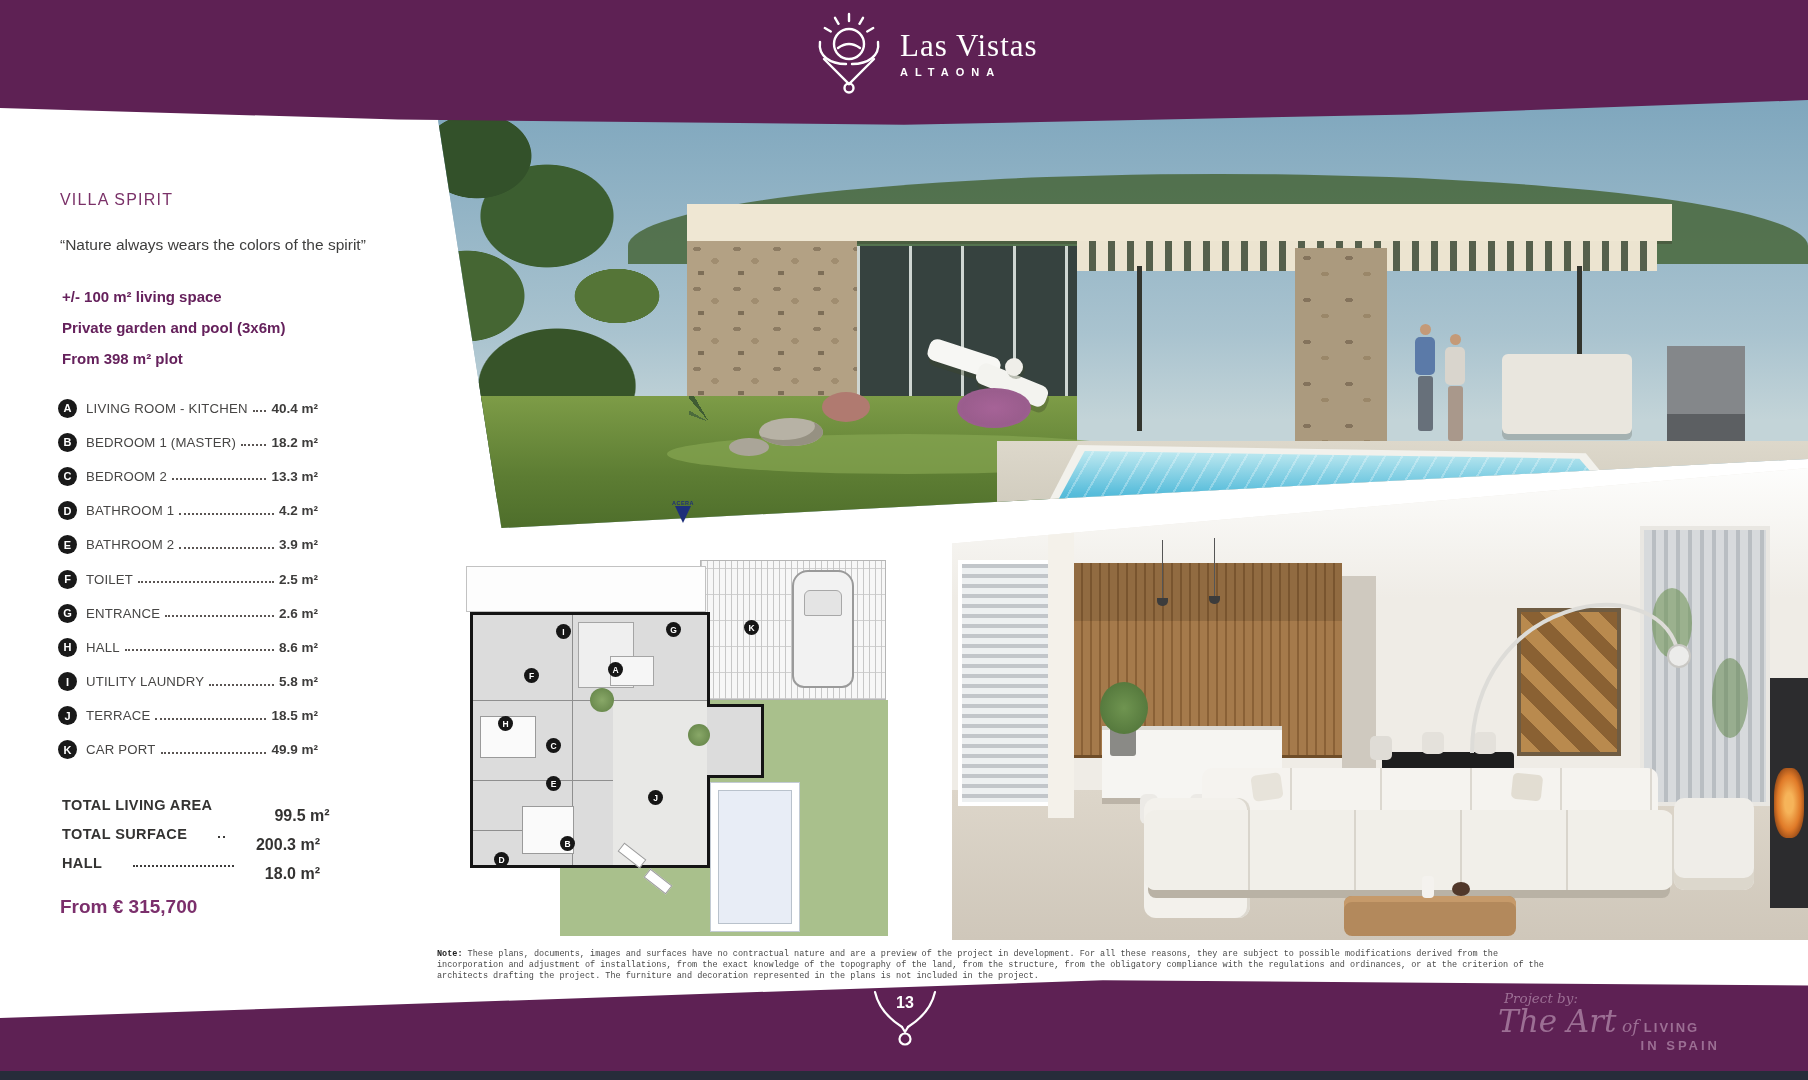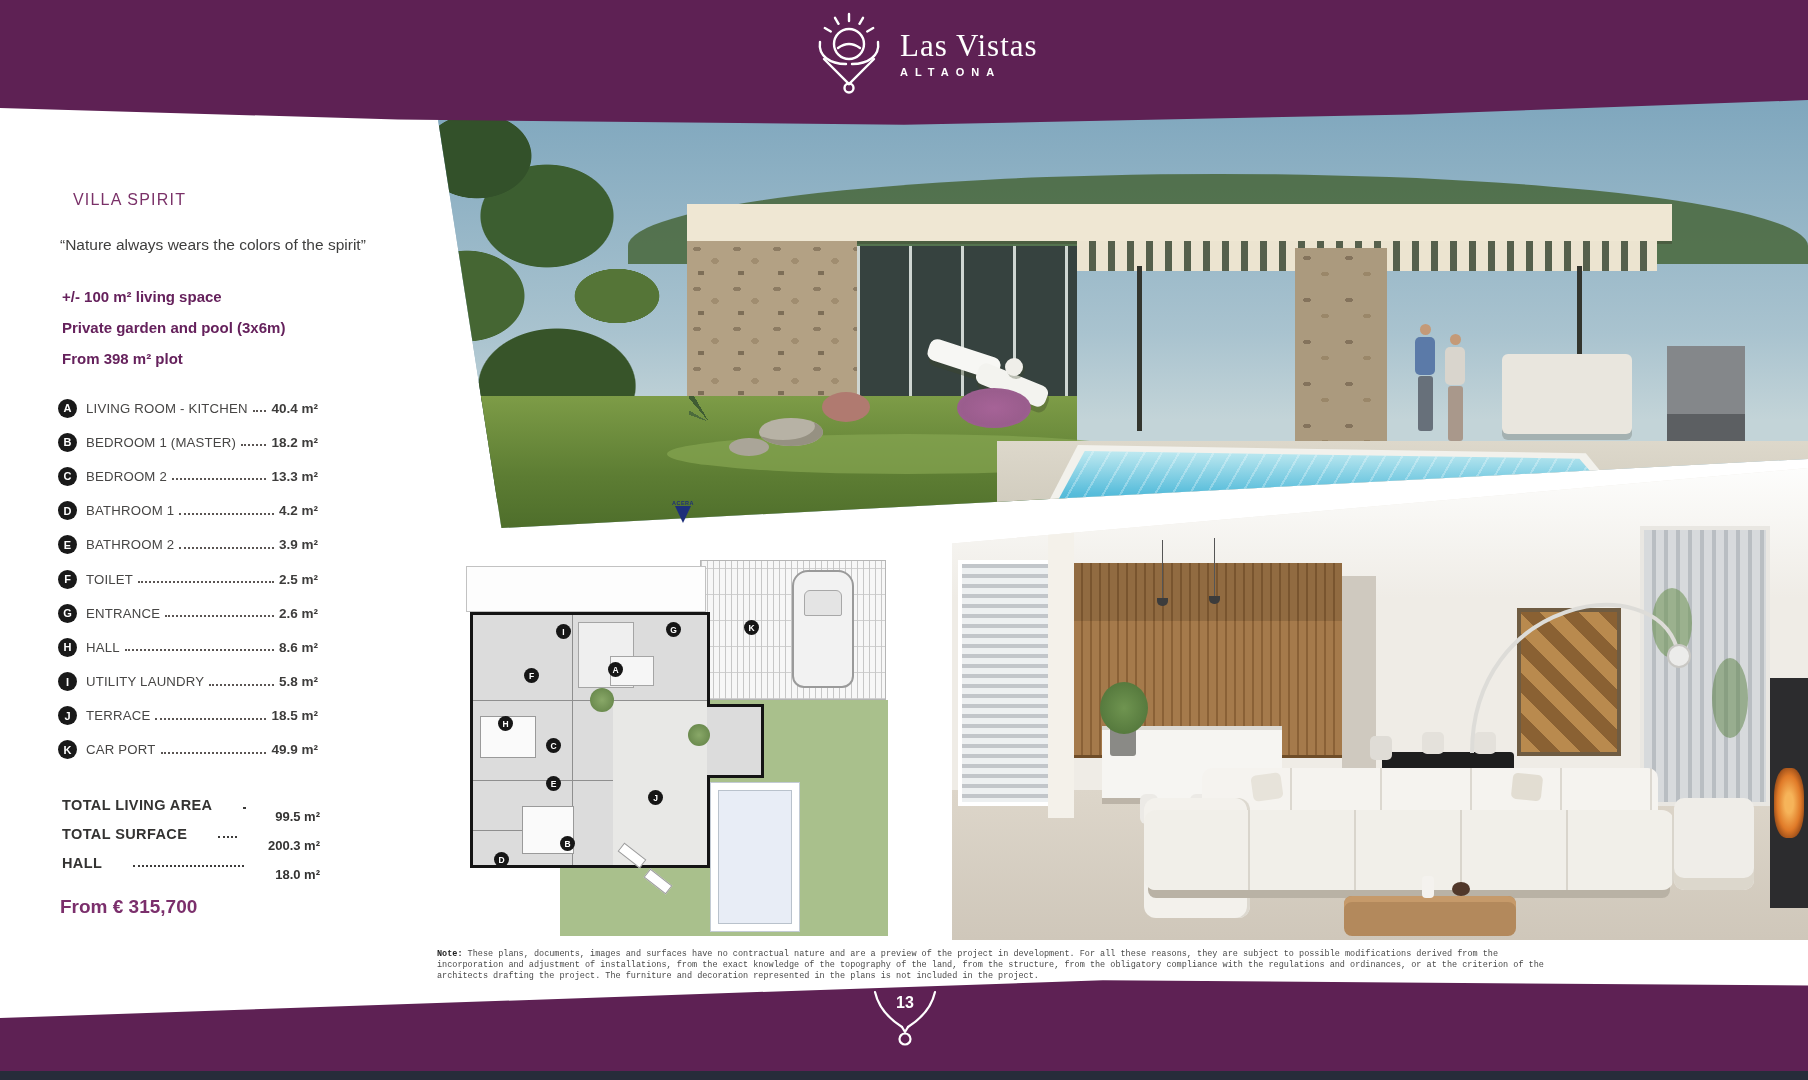--- a/index.html
+++ b/index.html
@@ -12,35 +12,35 @@
   .band-bottom{position:absolute;left:0;top:975px;width:1808px;height:105px;background:#5e2154;z-index:6;
             clip-path:polygon(0 41%,61% 5%,100% 10%,100% 100%,0 100%);}
   .navy-strip{position:absolute;left:0;top:1071px;width:1808px;height:9px;background:#272c3a;z-index:7;}
 
   
   .logo{position:absolute;left:812px;top:12px;display:flex;align-items:center;gap:14px;color:#fff;}
   .logo-text .brand{font-family:Liberation Serif, serif;font-size:31px;letter-spacing:1px;line-height:34px;}
   .logo-text .brand-sub{font-size:11px;letter-spacing:7px;margin-top:3px;font-weight:bold;}
 
   
-  .sb-title{position:absolute;left:73px;top:191px;font-size:16px;letter-spacing:1.2px;color:#7a3168;z-index:3;}
+  .sb-title{position:absolute;left:60px;top:191px;font-size:16px;letter-spacing:1.2px;color:#7a3168;z-index:3;}
   .sb-quote{position:absolute;left:60px;top:236px;font-size:15.5px;color:#3e3e3d;z-index:3;}
   .sb-high{position:absolute;left:62px;top:281px;z-index:3;color:#65215c;font-weight:bold;font-size:15px;line-height:31px;}
   .room-list{position:absolute;left:58px;top:391px;width:260px;z-index:3;}
   .row{display:flex;align-items:center;height:34.2px;}
   .badge{width:19px;height:19px;border-radius:50%;background:#191919;color:#fff;font-weight:bold;
          font-size:11px;display:flex;align-items:center;justify-content:center;flex:0 0 19px;margin-right:9px;}
   .rlabel{font-size:13.2px;color:#474645;letter-spacing:.2px;white-space:nowrap;}
   .leader{flex:1;margin:0 5px;border-bottom:2px dotted #5a5553;transform:translateY(3px);min-width:8px;}
   .rvalue{font-size:13.5px;color:#3d3c3b;font-weight:bold;white-space:nowrap;}
   .totals{position:absolute;left:62px;top:791px;width:258px;z-index:3;}
   .trow{display:flex;align-items:center;height:28.8px;font-weight:bold;gap:25px;}
   .tlabel{font-size:14.5px;color:#343332;letter-spacing:.4px;white-space:nowrap;}
   .tleader{flex:1;margin:0 6px;border-bottom:2.5px dotted #3c3b3a;transform:translateY(3px);}
-  .tvalue{font-size:13px;color:#343332;white-space:nowrap;margin-top:22px;}
+  .tvalue{font-size:16px;color:#343332;white-space:nowrap;margin-top:22px;}
   .price{position:absolute;left:60px;top:896px;font-size:19px;font-weight:bold;color:#7b2f6c;z-index:3;}
 
   
   .photo-ext{position:absolute;left:437px;top:96px;width:1371px;height:432px;z-index:1;overflow:hidden;
              clip-path:polygon(0 4%,100% 0,100% 84%,4.7% 100%);background:#9db8c6;}
   .photo-ext *{position:absolute;}
   .sky{inset:0;background:linear-gradient(180deg,#7ea6bd 0%,#a9c3cf 55%,#c3d4d8 75%);}
   .hills{right:0;top:78px;width:1180px;height:90px;background:#48663a;border-radius:100% 100% 0 0/160% 160% 0 0;opacity:.85;}
   .trees-left{left:0;top:0;width:240px;height:432px;background:
       radial-gradient(90px 70px at 40px 60px,#33512a 60%,transparent 61%),
@@ -437,15 +437,22 @@
     <svg width="72" height="62" viewBox="0 0 72 62">
       <g stroke="#ffffff" stroke-width="2.2" fill="none" stroke-linecap="round">
         <path d="M6,4 C10,22 22,32 33,39"></path>
         <path d="M66,4 C62,22 50,32 39,39"></path>
         <path d="M33,39 L36,44 M39,39 L36,44"></path>
         <circle cx="36" cy="51" r="5.5"></circle>
       </g>
     </svg>
     <div class="page-num">13</div>
   </div>
+  <div class="project">
+    <div class="pby">Project by:</div>
+    <div>
+      <span class="script">The Art</span><span class="of"> of </span><span class="caps">LIVING</span>
+      <span class="caps2">IN SPAIN</span>
+    </div>
+  </div>
   <div class="navy-strip"></div>
 
 </div>
 
 </body></html>

